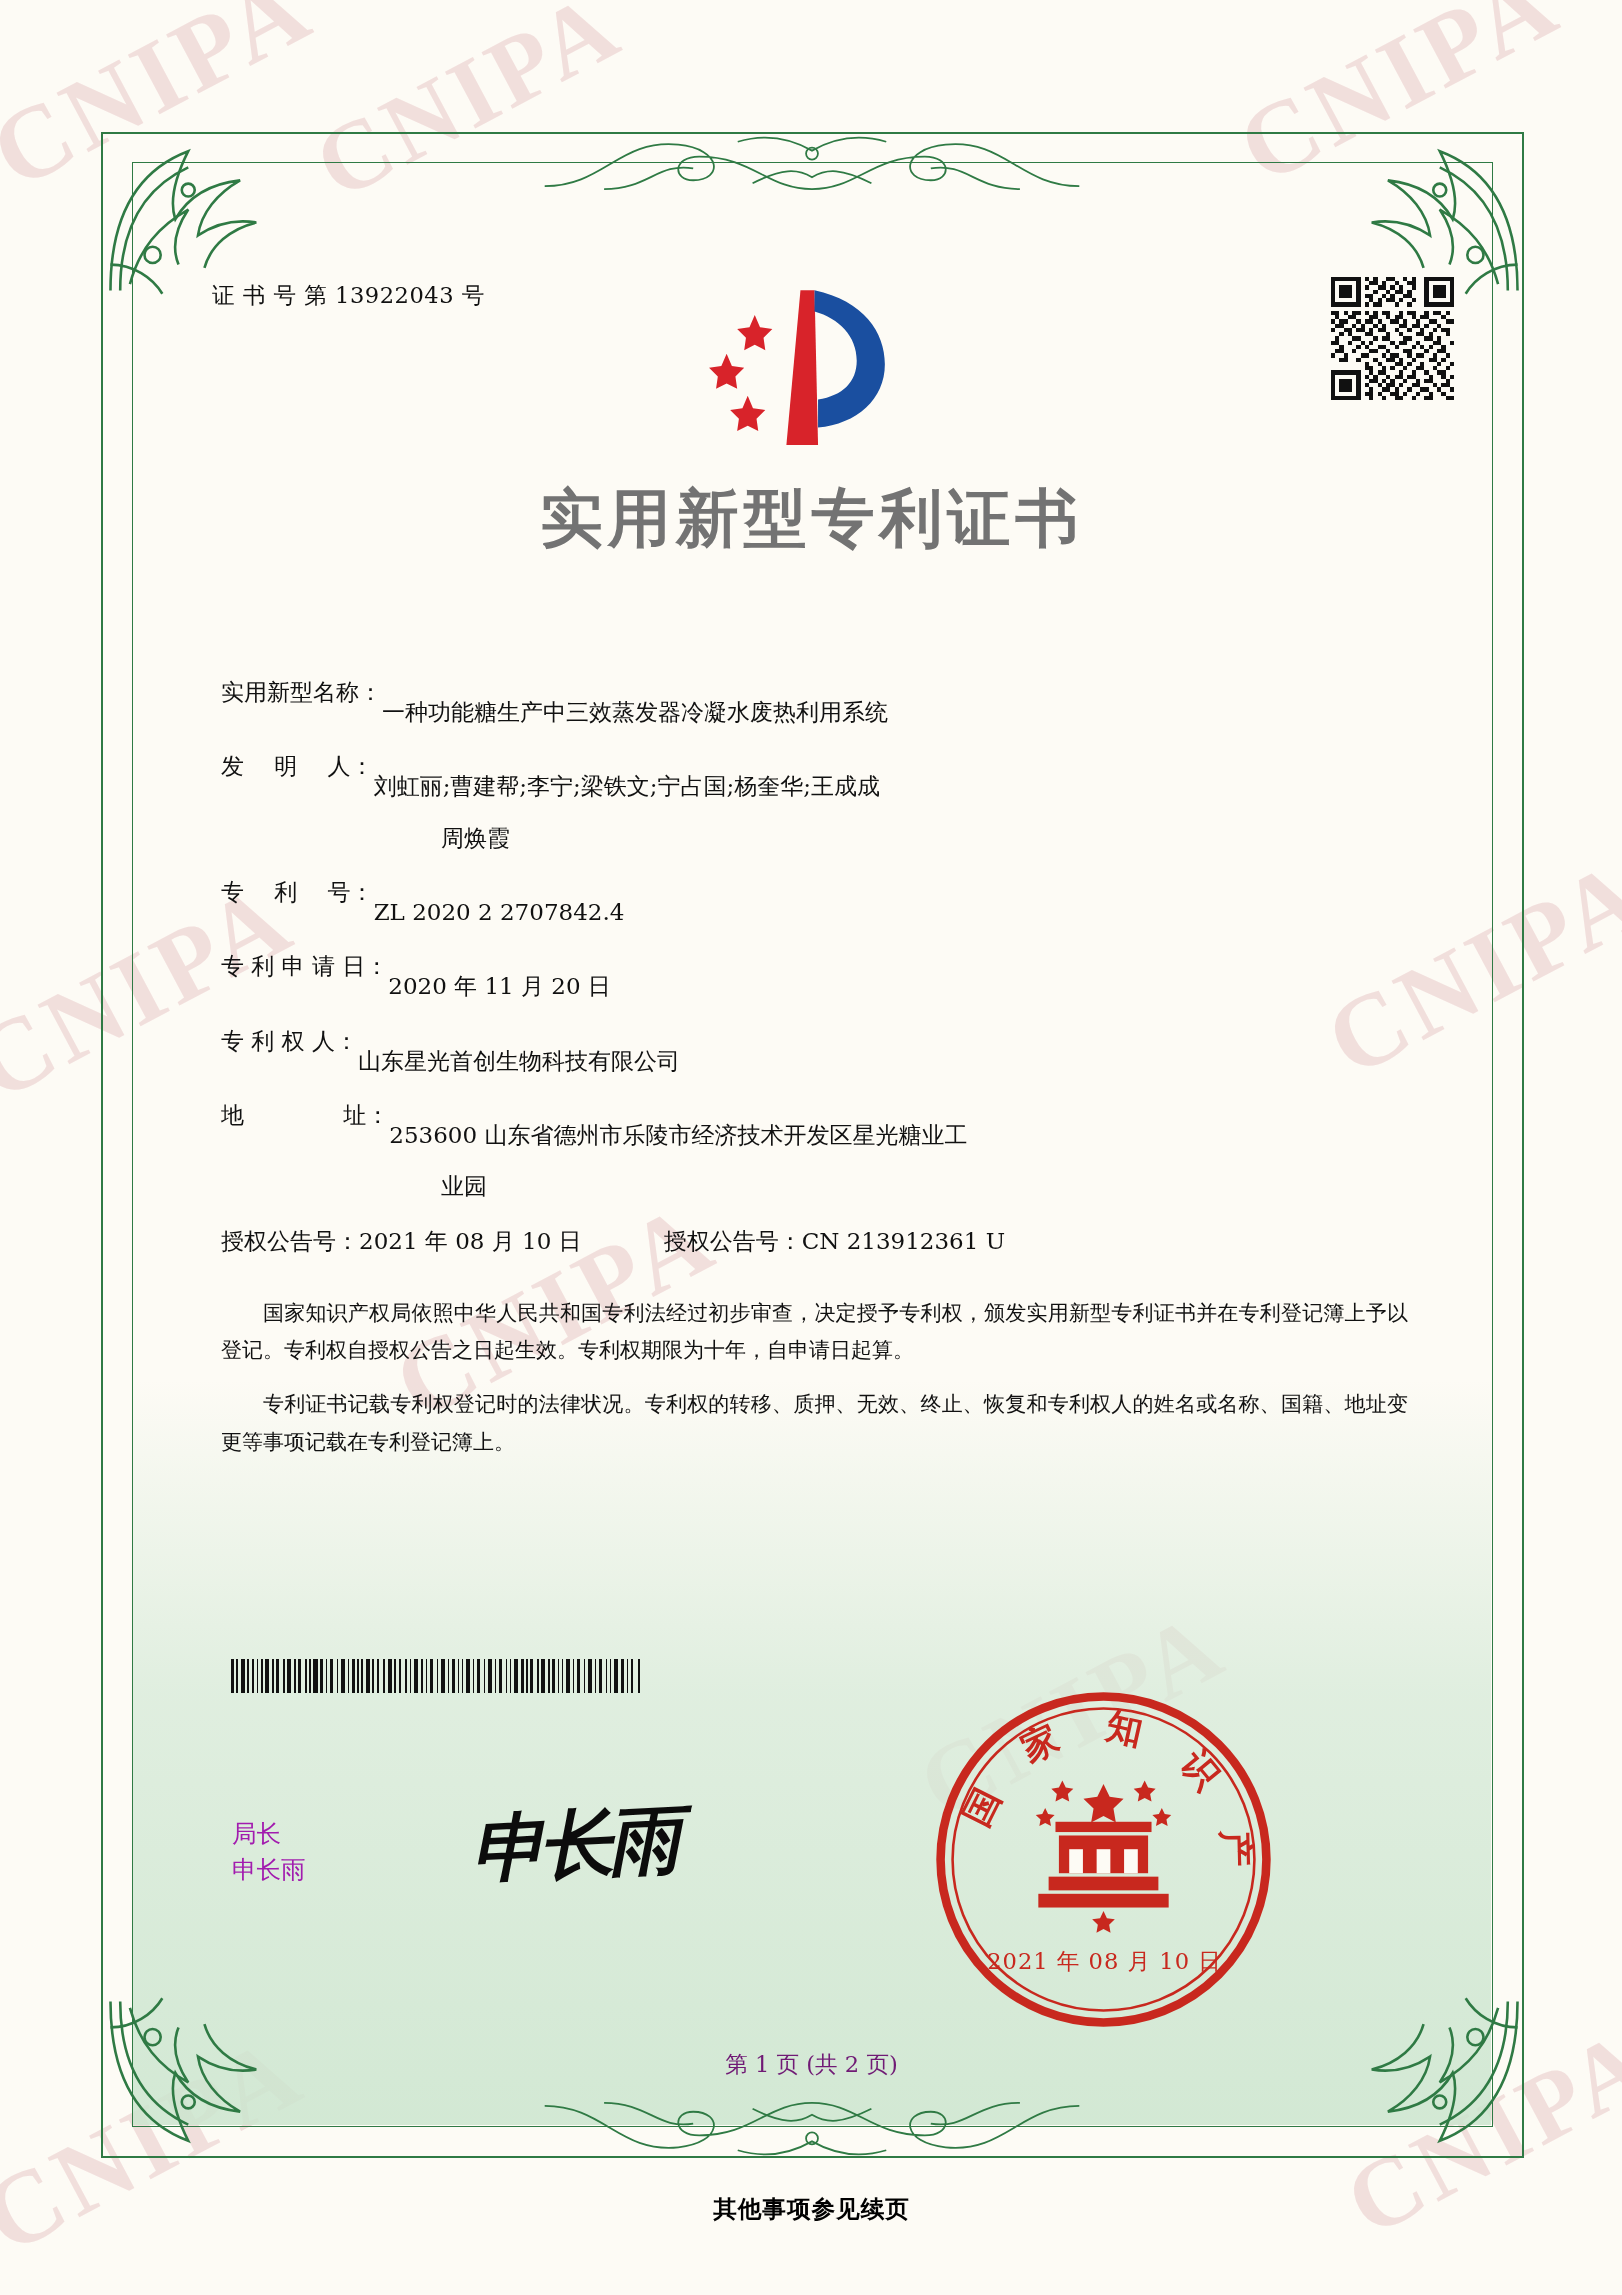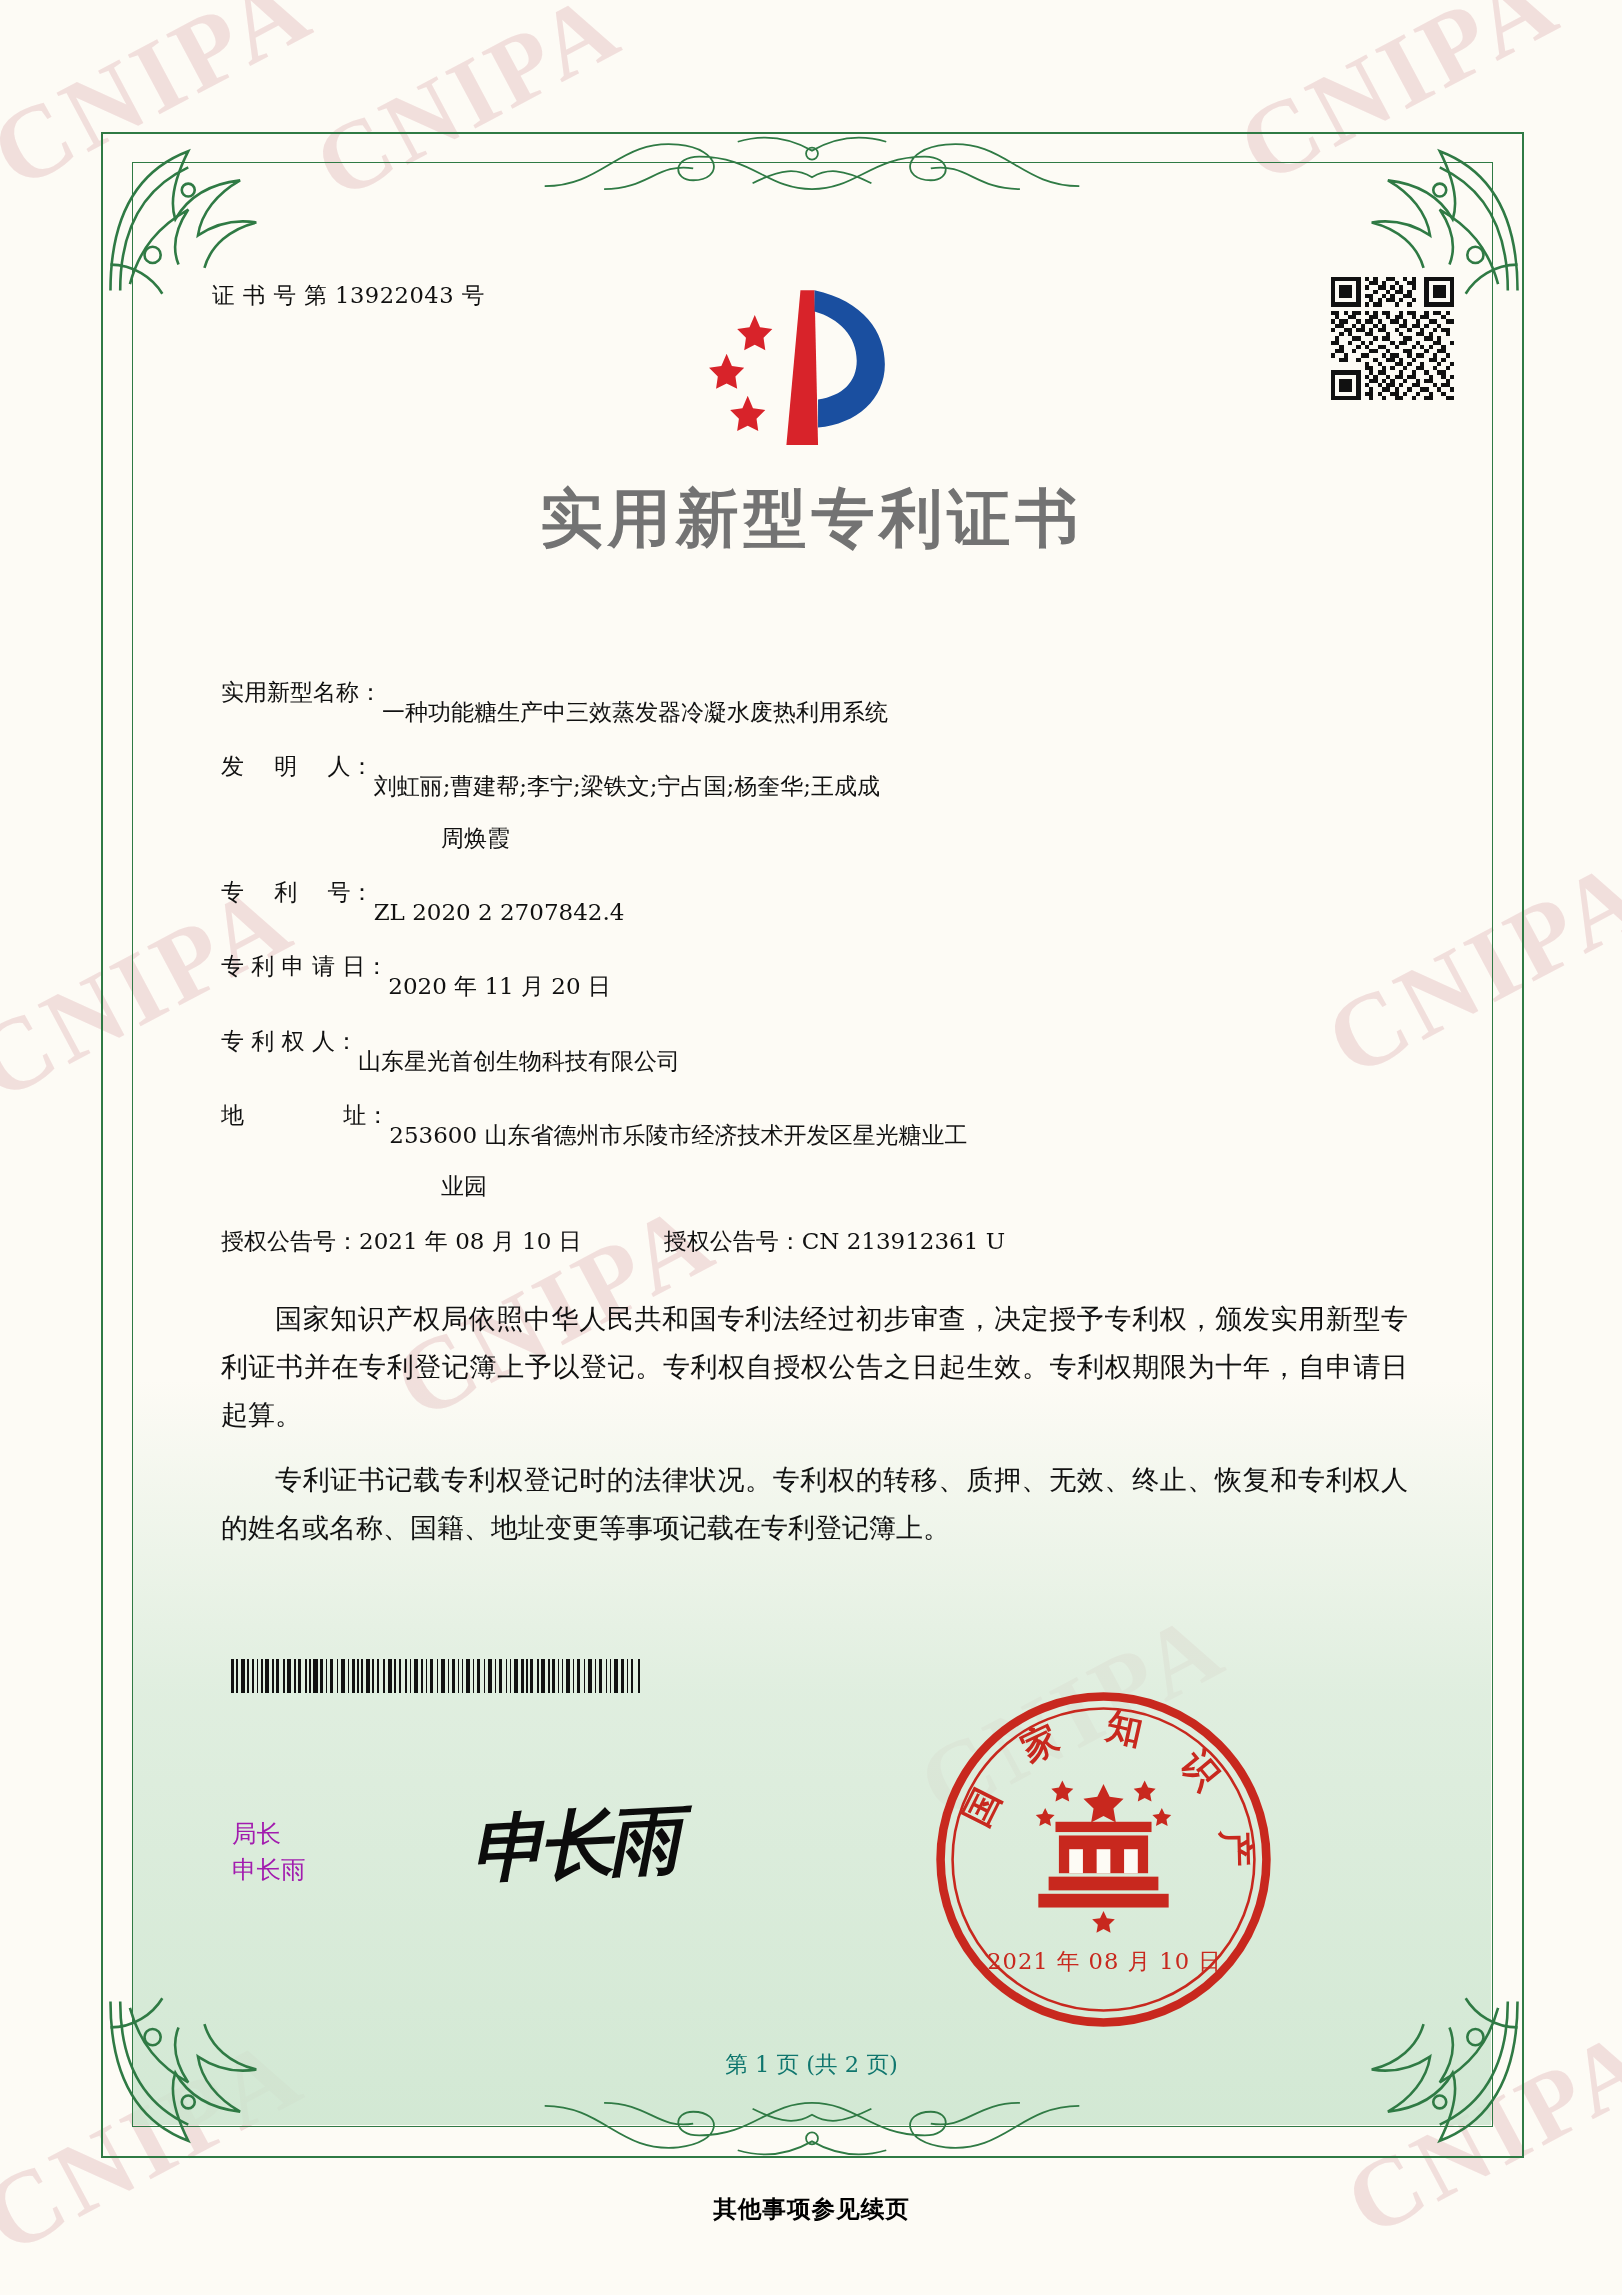--- a/index.html
+++ b/index.html
@@ -147,21 +147,21 @@
     margin-bottom: 22.6px;
   }
   .row-inline .gap { width: 82px; flex: 0 0 auto; }
 
   
   .paras {
     position: absolute;
     left: 221px;
     top: 1295px;
     width: 1187px;
-    font-size: 27px;
+    font-size: 21px;
     line-height: 1.78;
     color: #111;
     text-align: justify;
   }
   .para { text-indent: 2em; margin-bottom: 16.7px; }
 
   
   .barcode {
     position: absolute;
     left: 231px; top: 1659px;
@@ -208,21 +208,21 @@
     letter-spacing: 1px;
     white-space: nowrap;
   }
 
   
   .page-num {
     position: absolute;
     left: 0; right: 0; top: 2049px;
     text-align: center;
     font-size: 22.6px;
-    color: #0f766e;
+    color: #701a75;
   }
   .bottom-note {
     position: absolute;
     left: 0; right: 0; top: 2193px;
     text-align: center;
     font-size: 23.6px;
     font-weight: bold;
     color: #000000;
     letter-spacing: 1px;
   }

